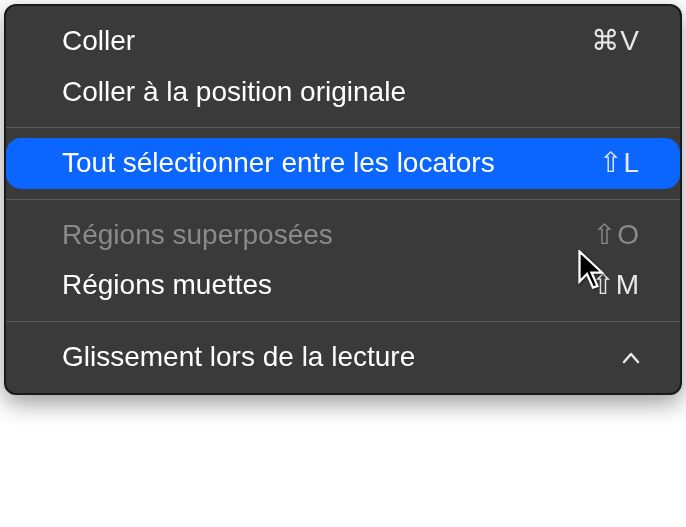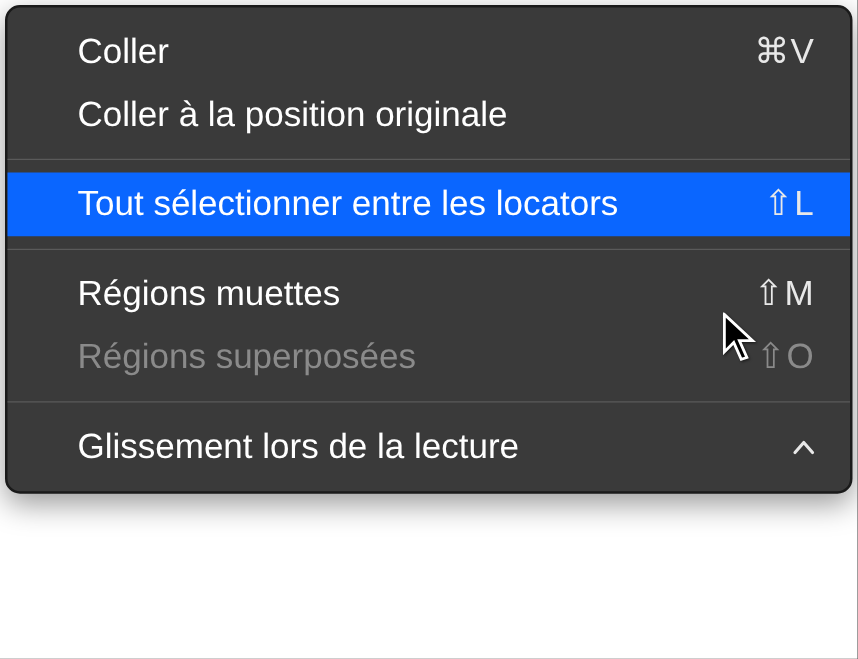--- a/index.html
+++ b/index.html
@@ -19,29 +19,30 @@
       border: 2px solid #1a1a1a;
       border-radius: 12px;
       box-shadow: 0 8px 24px rgba(0,0,0,0.4);
       padding: 10px 0;
       position: relative;
     }
     .menu-item {
       display: flex;
       align-items: center;
       justify-content: space-between;
-      padding: 5px 28px 5px 56px;
+      padding: 5px 40px 5px 56px;
       color: #fff;
       font-size: 28px;
       font-weight: 500;
       line-height: 1.45;
       cursor: default;
     }
     .menu-item.highlighted {
       background: #0a66ff;
+      border-radius: 15px;
     }
     .menu-item.disabled {
       color: #8a8a8a;
     }
     .menu-item .label {
       flex: 1;
       text-align: left;
       white-space: nowrap;
     }
     .menu-item .shortcut {
@@ -94,27 +95,27 @@
 
   <div class="separator"></div>
 
   <div class="menu-item highlighted">
     <span class="label">Tout sélectionner entre les locators</span>
     <span class="shortcut">⇧L</span>
   </div>
 
   <div class="separator"></div>
 
+  <div class="menu-item disabled">
+    <span class="label">Régions superposées</span>
+    <span class="shortcut">⇧O</span>
+  </div>
   <div class="menu-item">
     <span class="label">Régions muettes</span>
     <span class="shortcut">⇧M</span>
-  </div>
-  <div class="menu-item disabled">
-    <span class="label">Régions superposées</span>
-    <span class="shortcut">⇧O</span>
   </div>
 
   <div class="separator"></div>
 
   <div class="menu-item">
     <span class="label">Glissement lors de la lecture</span>
     <span class="submenu-arrow">
       <svg width="18" height="14" viewBox="0 0 18 14">
           <path d="M2 12 L9 4 L16 12" stroke="#e8e8e8" stroke-width="2.5" fill="none" stroke-linecap="round" stroke-linejoin="round"></path>
         </svg>

